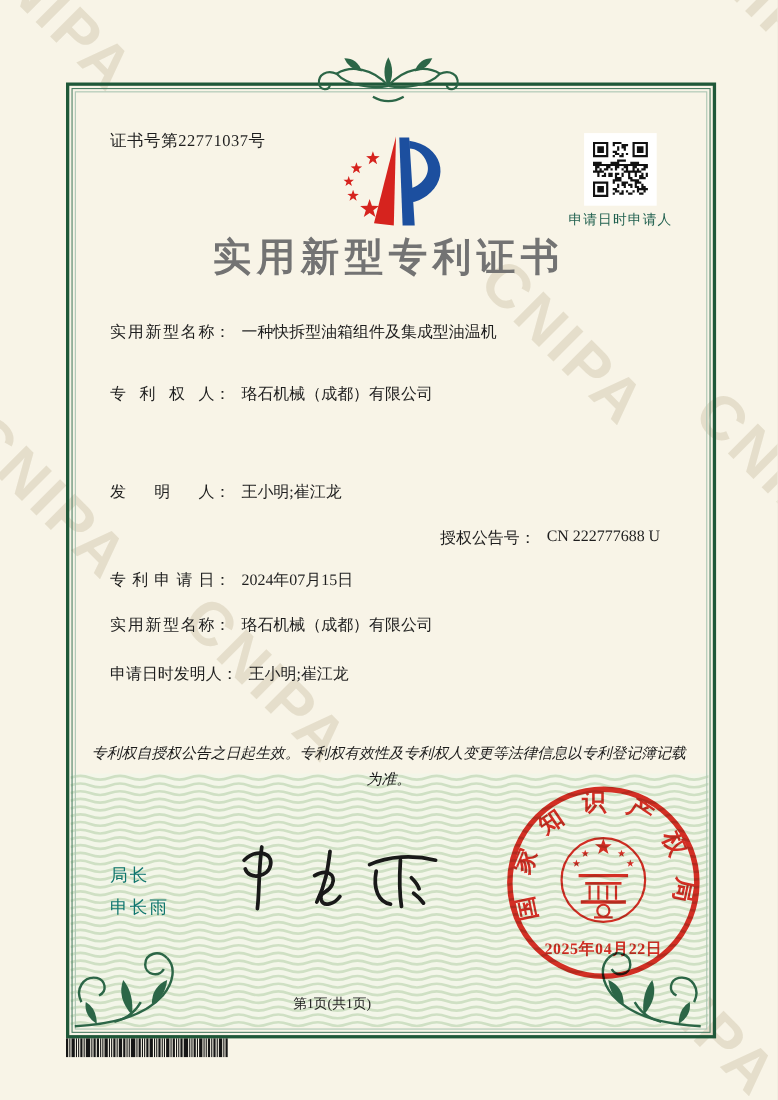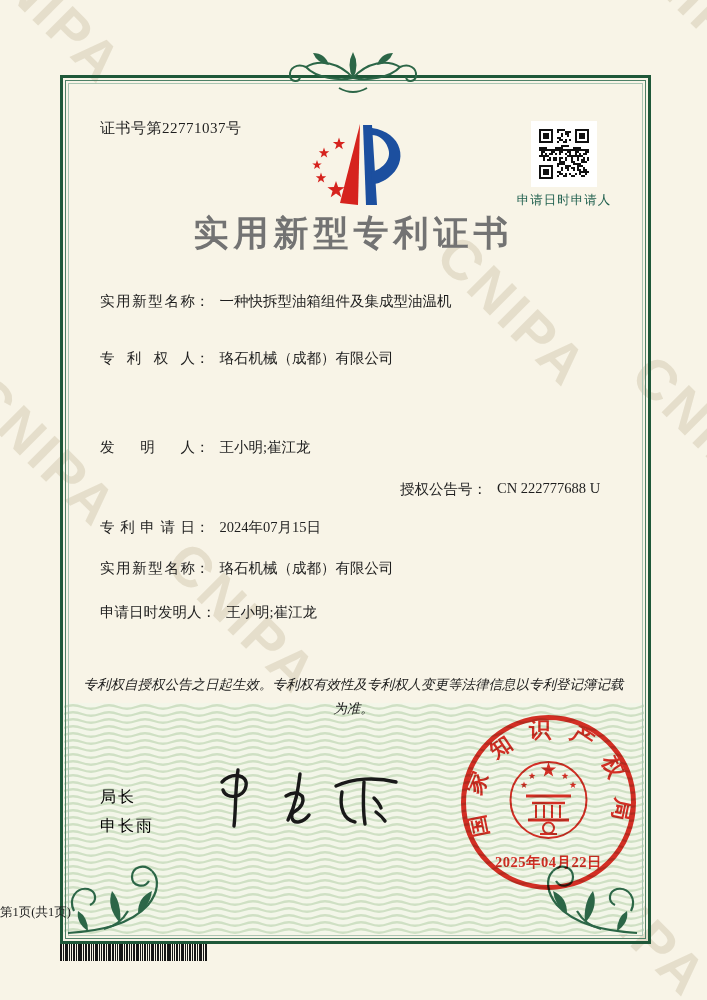--- a/index.html
+++ b/index.html
@@ -30,24 +30,24 @@
   .row .lbl.wide{width:auto;min-width:95px;}
   .row .colon{vertical-align:top;}
   .row .val{margin-left:10px;vertical-align:top;}
   .row.second{left:400px;}
   .row.second .lbl{width:auto;text-align:left;text-align-last:auto;}
   .row.addr{white-space:normal;width:545px;}
   .row.addr .val{display:inline-block;width:428px;line-height:21px;}
   .legal{position:absolute;left:78px;width:551px;top:673px;text-align:center;font-size:13.5px;
          font-style:italic;line-height:23.5px;color:#1a1a1a;z-index:5;}
   .sig-block{position:absolute;left:100px;top:782px;font-family:"Liberation Sans",sans-serif;
-             font-size:16px;color:#000000;line-height:29px;letter-spacing:2px;z-index:6;}
+             font-size:16px;color:#0f766e;line-height:29px;letter-spacing:2px;z-index:6;}
   .signature{position:absolute;left:208px;top:760px;z-index:6;}
   .seal{position:absolute;left:456px;top:710px;z-index:7;mix-blend-mode:multiply;opacity:.95;}
-  .footer{position:absolute;top:904px;left:0;width:604px;font-size:12.5px;z-index:5;}
+  .footer{position:absolute;top:904px;left:0;width:604px;text-align:center;font-size:12.5px;z-index:5;}
   .barcode{position:absolute;left:60px;top:944px;height:17px;display:flex;align-items:stretch;z-index:5;}
   .barcode i{display:block;background:#161616;}
 </style>
 </head>
 <body>
 
 <div class="page">
 
   <span class="wm" style="left:-45px;top:-25px">CNIPA</span>
   <span class="wm" style="left:600px;top:-35px">CNIPA</span>

